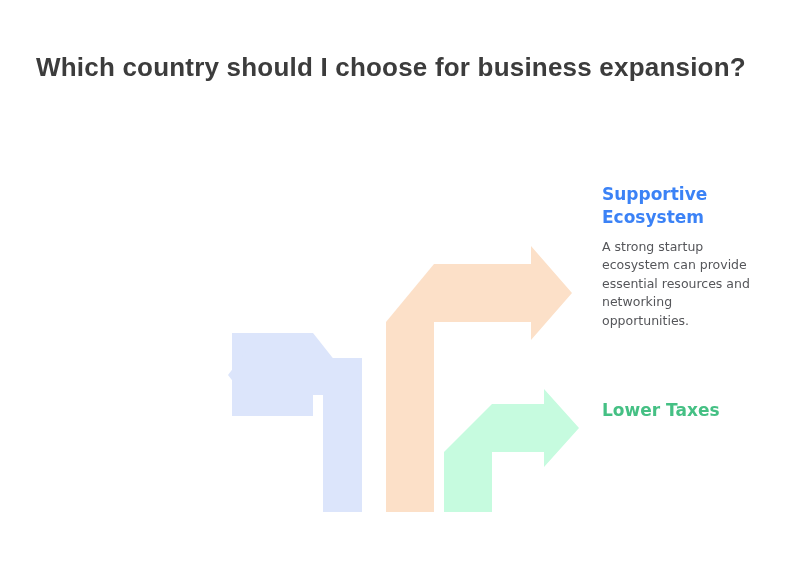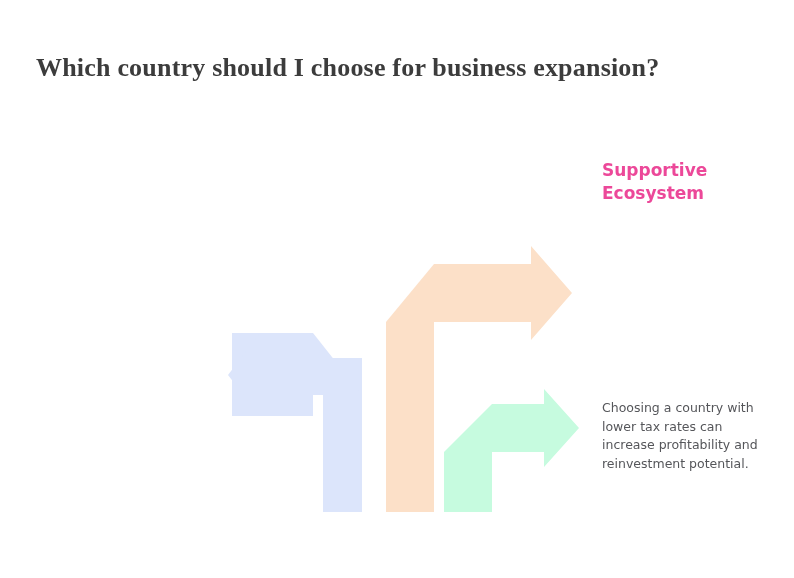--- a/index.html
+++ b/index.html
@@ -17,21 +17,21 @@
   .stage {
     position: relative;
     width: 794px;
     height: 578px;
   }
   .page-title {
     position: absolute;
     left: 36px;
     top: 52px;
     width: 730px;
-    font-family: Liberation Serif, serif;
+    font-family: Liberation Sans, sans-serif;
     font-size: 26px;
     font-weight: bold;
     color: #3c3c3c;
     letter-spacing: 0.2px;
     line-height: 1.2;
   }
   .arrows-layer {
     position: absolute;
     left: 0;
     top: 0;
@@ -151,23 +151,24 @@
                L 544,404
                L 544,389
                L 579,428
                L 544,467
                L 544,452
                L 492,452 Z"></path>
     </g>
   </svg>
 
   <div class="callout" id="callout-ecosystem">
-    <div class="c-title" style="color: #ec4899;">Supportive Ecosystem</div>
+    <div class="c-title" style="color: #3b82f6; margin-top: 24px;">Supportive Ecosystem</div>
+    <div class="c-body" style="color: rgb(85, 86, 90);">A strong startup ecosystem can provide essential resources and networking opportunities.</div>
   </div>
 
   <div class="callout" id="callout-regulations">
   </div>
 
   <div class="callout" id="callout-taxes">
-    <div class="c-body" style="color: rgb(85, 86, 90);">Choosing a country with lower tax rates can increase profitability and reinvestment potential.</div>
+    <div class="c-title" style="color: rgb(69, 192, 132);">Lower Taxes</div>
   </div>
 
 </div>
 
 </body></html>

